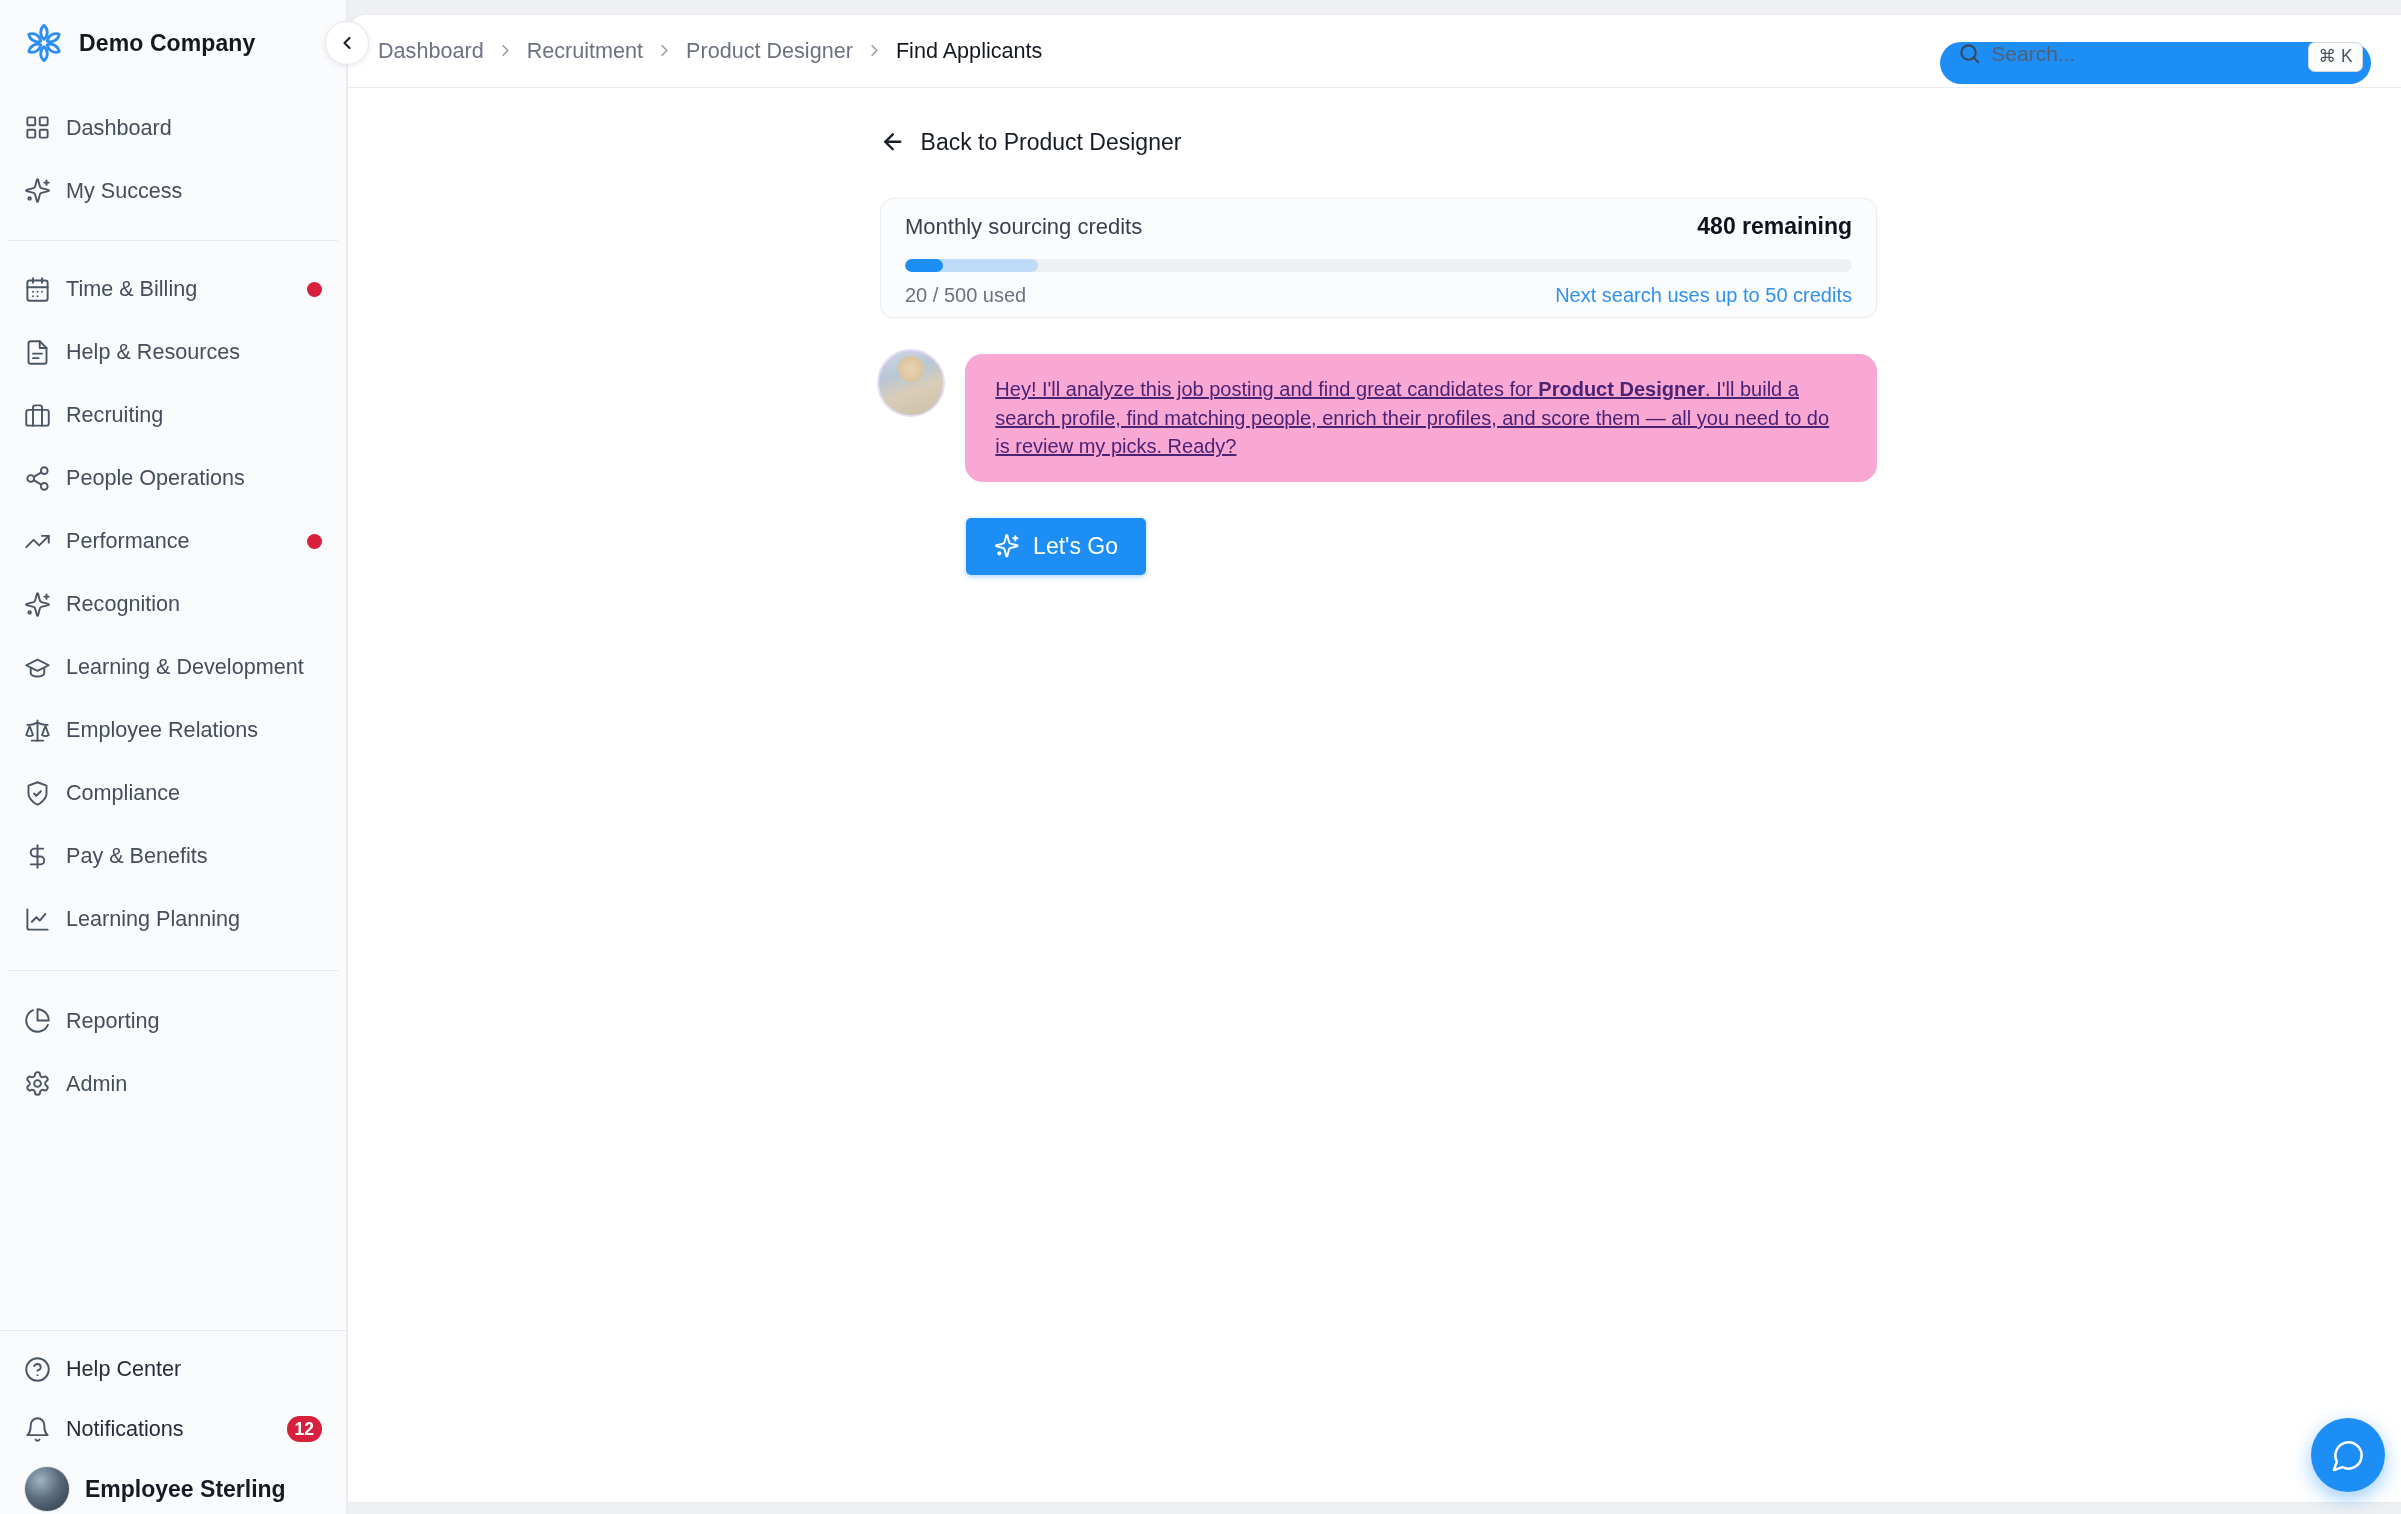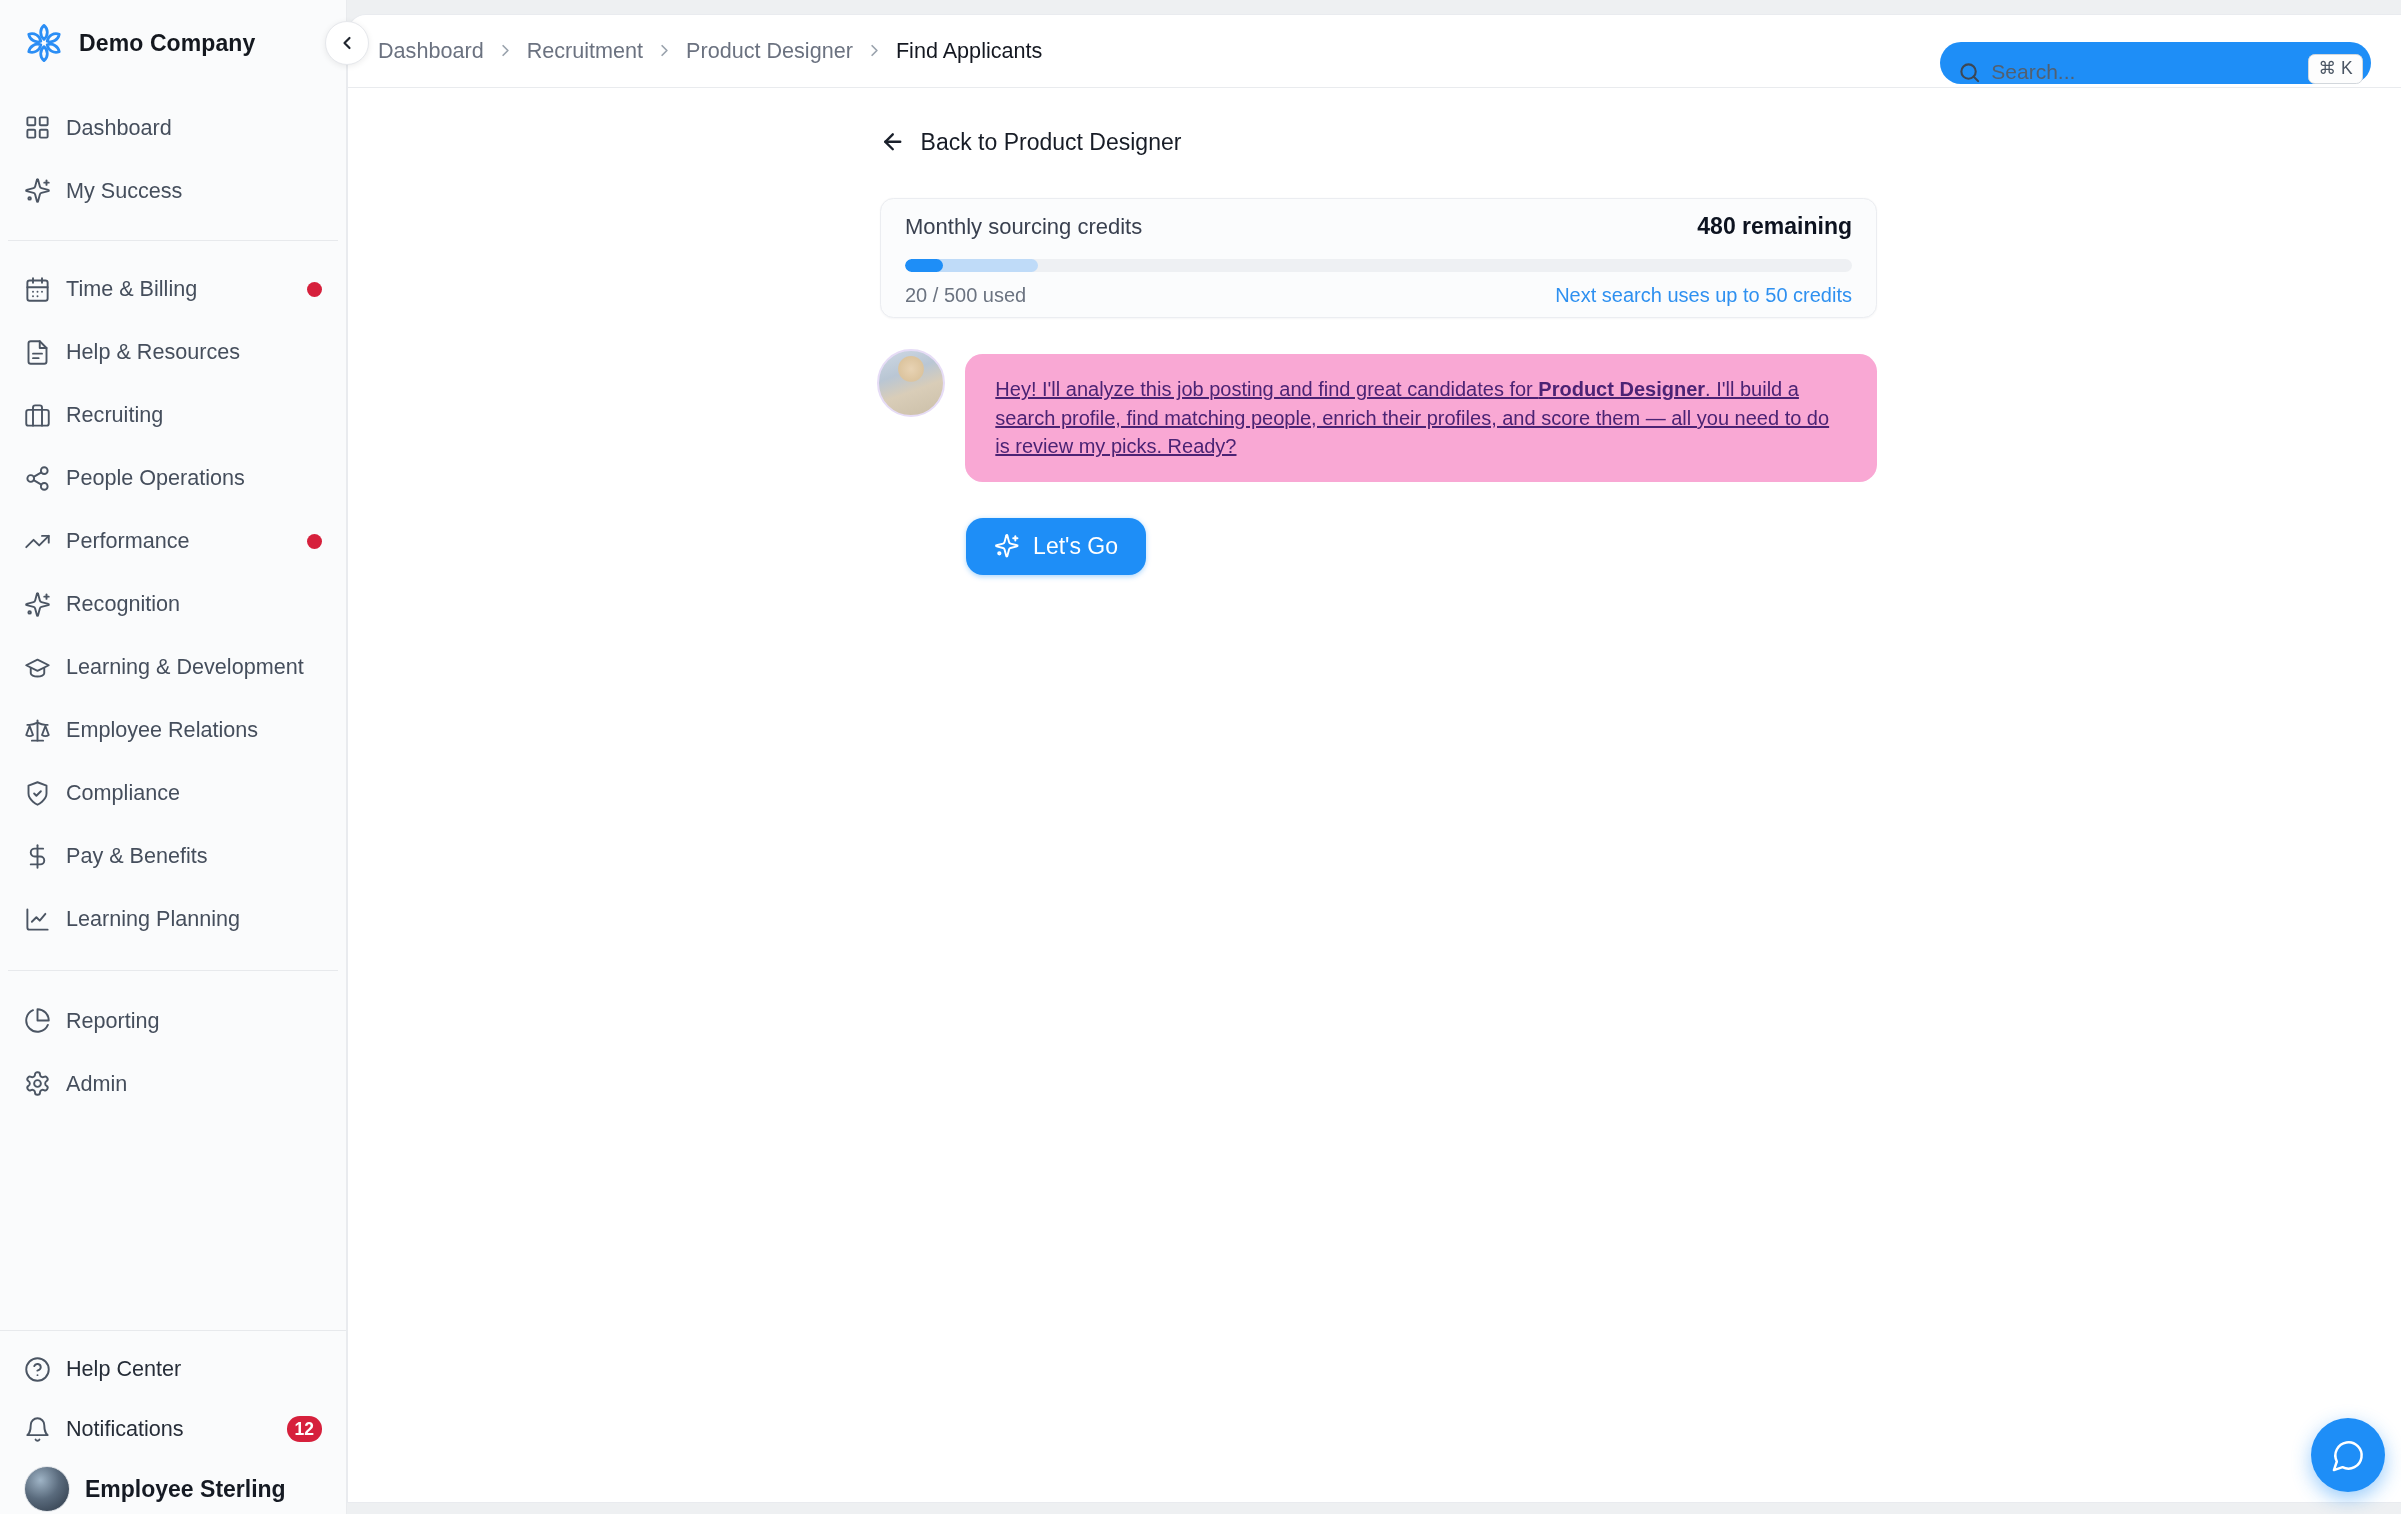--- a/index.html
+++ b/index.html
@@ -69,21 +69,21 @@
     display:flex; align-items:center; padding:0 30px;
   }
   .crumbs { display:flex; align-items:center; }
   .crumb { font-size:21.6px; color:#6b7280; cursor:pointer; }
   .crumb.current { color:#141821; font-weight:500; cursor:default; }
   .crumb-sep { width:19px; height:19px; margin:0 12px; }
   .crumb-sep svg { width:19px; height:19px; stroke:#9aa3ad; stroke-width:2.2; fill:none; stroke-linecap:round; stroke-linejoin:round; }
 
   .search-box {
     margin-left:auto; width:431px; height:42px; border-radius:21px;
-    background:#1e8ef7; display:flex; align-items:flex-end; padding:0 8px 0 17.5px;
+    background:#1e8ef7; display:flex; align-items:flex-start; padding:0 8px 0 17.5px;
     position:relative; cursor:text;margin-top:24px;
   }
   .search-box .sb-icon { width:23px; height:23px; flex:0 0 23px; }
   .search-box .sb-icon svg { width:23px; height:23px; stroke:#3d4754; stroke-width:2.2; fill:none; stroke-linecap:round; }
   .search-box input {
     flex:1; margin-left:10.8px; background:transparent; border:none; outline:none;
     font-size:21px; color:#3f4b59; font-family:inherit;
   }
   .search-box input::placeholder { color:#526070; opacity:1; }
   .kbd {
@@ -123,21 +123,21 @@
   .bubble {
     margin-left:20px; margin-top:5.4px; width:912px;
     background:#f9a8d4; border-radius:17.5px; padding:21.6px 30px;
     font-size:20px; line-height:1.42; color:#4b2374;text-decoration:underline;
   }
   .bubble b { font-weight:700; }
 
   .cta-btn {
     position:absolute; top:503px; left:86px; height:57px; padding:0 28px;
     display:inline-flex; align-items:center; gap:13.5px;
-    background:#1e8ef7; border:none; border-radius:17px; cursor:pointer;
+    background:#1e8ef7; border:none; border-radius:5px; cursor:pointer;
     color:#fff; font-size:23px; font-weight:500; font-family:inherit;
     box-shadow:0 1.3px 5.4px rgba(30,142,247,.35);
   }
   .cta-btn .cta-icon svg { width:25.6px; height:25.6px; stroke:#fff; stroke-width:1.8; fill:none; stroke-linecap:round; stroke-linejoin:round; }
 
   .fab {
     position:absolute; left:2311px; top:1418px; width:74px; height:74px; border-radius:50%;
     background:#1e8ef7; box-shadow:0 6.7px 19px rgba(30,142,247,.45);
     display:flex; align-items:center; justify-content:center; cursor:pointer; z-index:7;
   }

